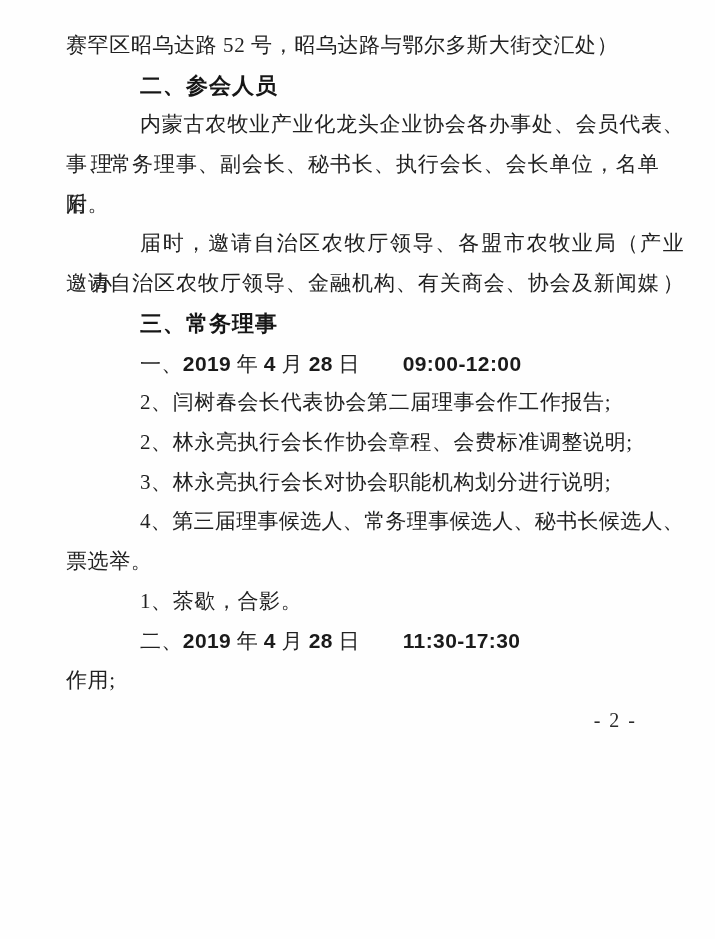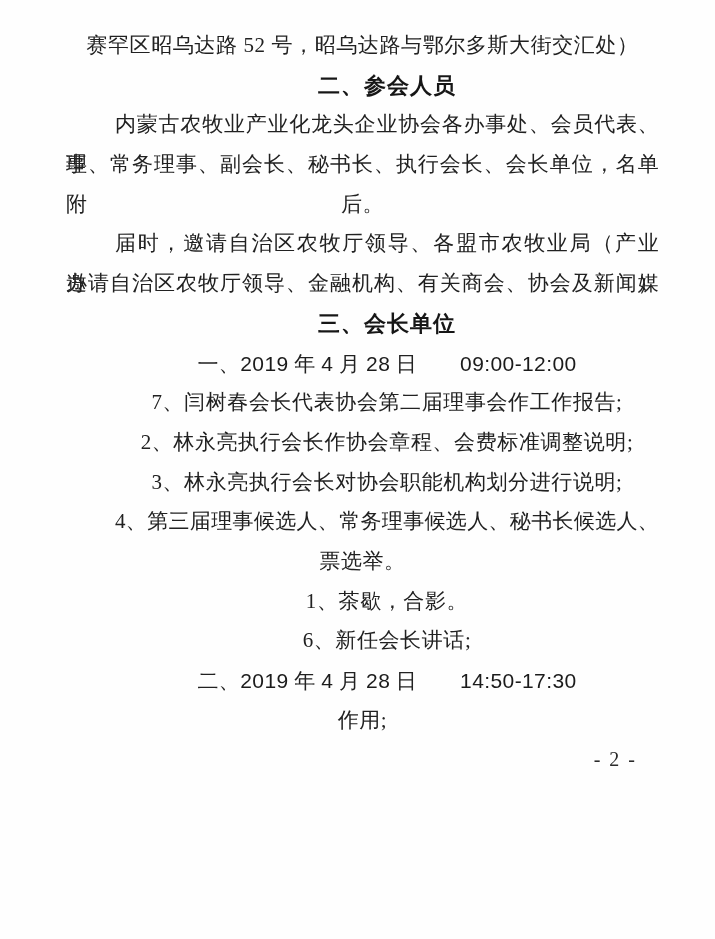--- a/index.html
+++ b/index.html
@@ -25,44 +25,44 @@
     width: 715px;
   }
   .line {
     width: 593px;
     height: 39.7px;
     line-height: 39.7px;
     font-size: 21px;
     letter-spacing: 0.6px;
     white-space: nowrap;
     overflow: visible;
-    text-align: center;
   }
   .indent {
     text-indent: 49px;
+    margin-left: 25px;
   }
   .justify {
     white-space: normal;
     text-align: justify;
     text-align-last: justify;
     letter-spacing: 0.2px;
   }
   .heading {
     font-family: "Liberation Sans", "DejaVu Sans", sans-serif;
     font-weight: 700;
     font-size: 22px;
     color: #161616;
     letter-spacing: 1px;
   }
   .datetime {
     letter-spacing: 0.4px;
   }
   .datetime .num {
     font-family: "Liberation Sans", "DejaVu Sans", sans-serif;
-    font-weight: 400;
+    font-weight: 700;
     color: #1b1b1b;
   }
   .page-num {
     box-sizing: border-box;
     width: 593px;
     height: 39.7px;
     line-height: 39.7px;
     text-align: right;
     padding-right: 22px;
     font-size: 20px;
@@ -80,33 +80,32 @@
 
     <div class="line indent heading">二、参会人员</div>
 
     <div class="line indent justify">内蒙古农牧业产业化龙头企业协会各办事处、会员代表、理</div>
     <div class="line justify">事、常务理事、副会长、秘书长、执行会长、会长单位，名单附</div>
     <div class="line">后。</div>
 
     <div class="line indent justify">届时，邀请自治区农牧厅领导、各盟市农牧业局（产业办）</div>
     <div class="line justify">邀请自治区农牧厅领导、金融机构、有关商会、协会及新闻媒</div>
 
-    <div class="line indent heading">三、会长单位</div>
+    <div class="line indent heading">三、常务理事</div>
 
     <div class="line indent datetime"><span>一、</span><span class="num">2019</span><span> 年 </span><span class="num">4</span><span> 月 </span><span class="num">28</span><span> 日</span><span>　　</span><span class="num">09:00-12:00</span></div>
 
-    <div class="line indent">7、闫树春会长代表协会第二届理事会作工作报告;</div>
+    <div class="line indent">2、闫树春会长代表协会第二届理事会作工作报告;</div>
     <div class="line indent">2、林永亮执行会长作协会章程、会费标准调整说明;</div>
     <div class="line indent">3、林永亮执行会长对协会职能机构划分进行说明;</div>
 
     <div class="line indent justify">4、第三届理事候选人、常务理事候选人、秘书长候选人、</div>
     <div class="line">票选举。</div>
 
     <div class="line indent">1、茶歇，合影。</div>
-    <div class="line indent">6、新任会长讲话;</div>
 
-    <div class="line indent datetime"><span>二、</span><span class="num">2019</span><span> 年 </span><span class="num">4</span><span> 月 </span><span class="num">28</span><span> 日</span><span>　　</span><span class="num">14:50-17:30</span></div>
+    <div class="line indent datetime"><span>二、</span><span class="num">2019</span><span> 年 </span><span class="num">4</span><span> 月 </span><span class="num">28</span><span> 日</span><span>　　</span><span class="num">11:30-17:30</span></div>
 
     <div class="line">作用;</div>
 
     <div class="page-num">- 2 -</div>
   </div>
 </div>
 
 </body></html>

